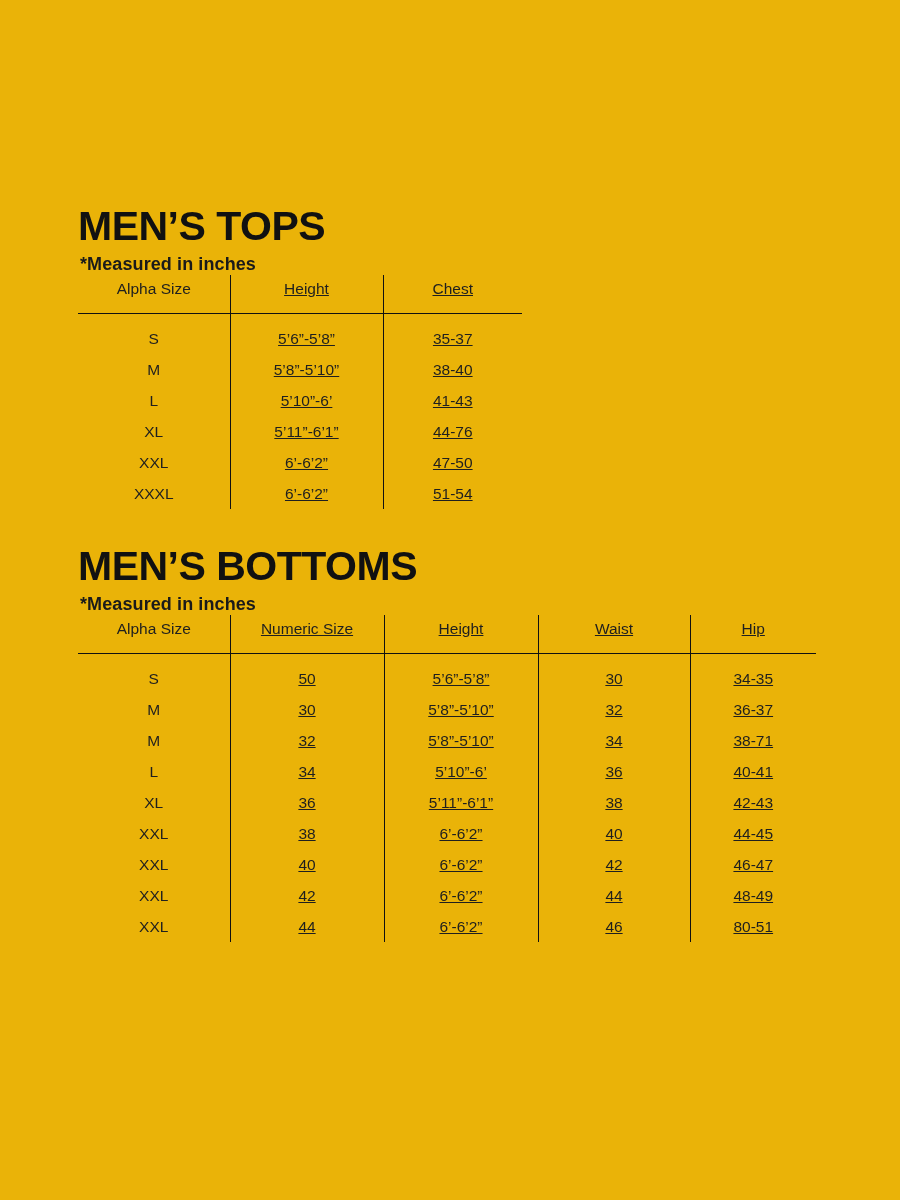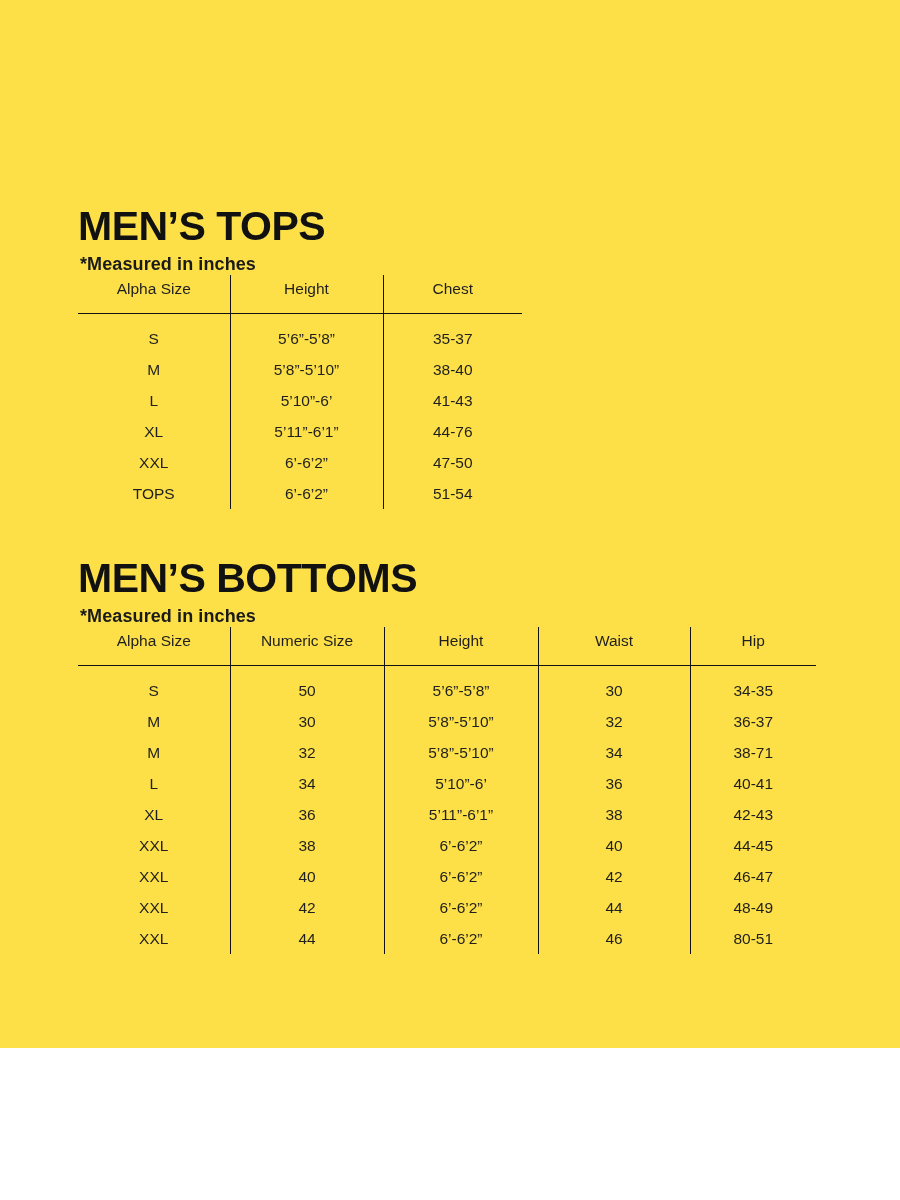--- a/index.html
+++ b/index.html
@@ -12,30 +12,30 @@
     height: 1200px;
     font-family: "Liberation Sans", sans-serif;
     color: #1a1a1a;
     position: relative;
     overflow: hidden;
   }
   .page {
     position: absolute;
     left: 0; top: 0;
     width: 900px;
-    height: 1048px;
-    background: #fde047;
+    height: 1200px;
+    background: #eab308;
   }
   .section {
     position: absolute;
     left: 78px;
     width: 744px;
   }
   .section-tops { top: 205px; }
-  .section-bottoms { top: 557px; }
+  .section-bottoms { top: 545px; }
 
   .section-title {
     font-family: "Liberation Sans", sans-serif;
     font-weight: bold;
     font-size: 41px;
     letter-spacing: -0.5px;
     color: #111;
     margin: 0;
     line-height: 1.05;
   }
@@ -64,20 +64,21 @@
   table.size-table thead th {
     font-size: 15.5px;
     padding-bottom: 10px;
     height: 28px;
     border-bottom: 1.5px solid #111;
   }
   
   table.size-table th + th,
   table.size-table td + td {
     border-left: 1.5px solid #111;
+    text-decoration: underline;
   }
   table.size-table thead th:first-child,
   table.size-table tbody td:first-child {
     border-left: none;
   }
   table.size-table tbody tr:first-child td {
     padding-top: 9px;
   }
 
   
@@ -135,21 +136,21 @@
           <td>XL</td>
           <td>5’11”-6’1”</td>
           <td>44-76</td>
         </tr>
         <tr>
           <td>XXL</td>
           <td>6’-6’2”</td>
           <td>47-50</td>
         </tr>
         <tr>
-          <td>TOPS</td>
+          <td>XXXL</td>
           <td>6’-6’2”</td>
           <td>51-54</td>
         </tr>
       </tbody>
     </table>
   </div>
 
   <div class="section section-bottoms">
     <h1 class="section-title">MEN’S BOTTOMS</h1>
     <div class="section-note">*Measured in inches</div>

